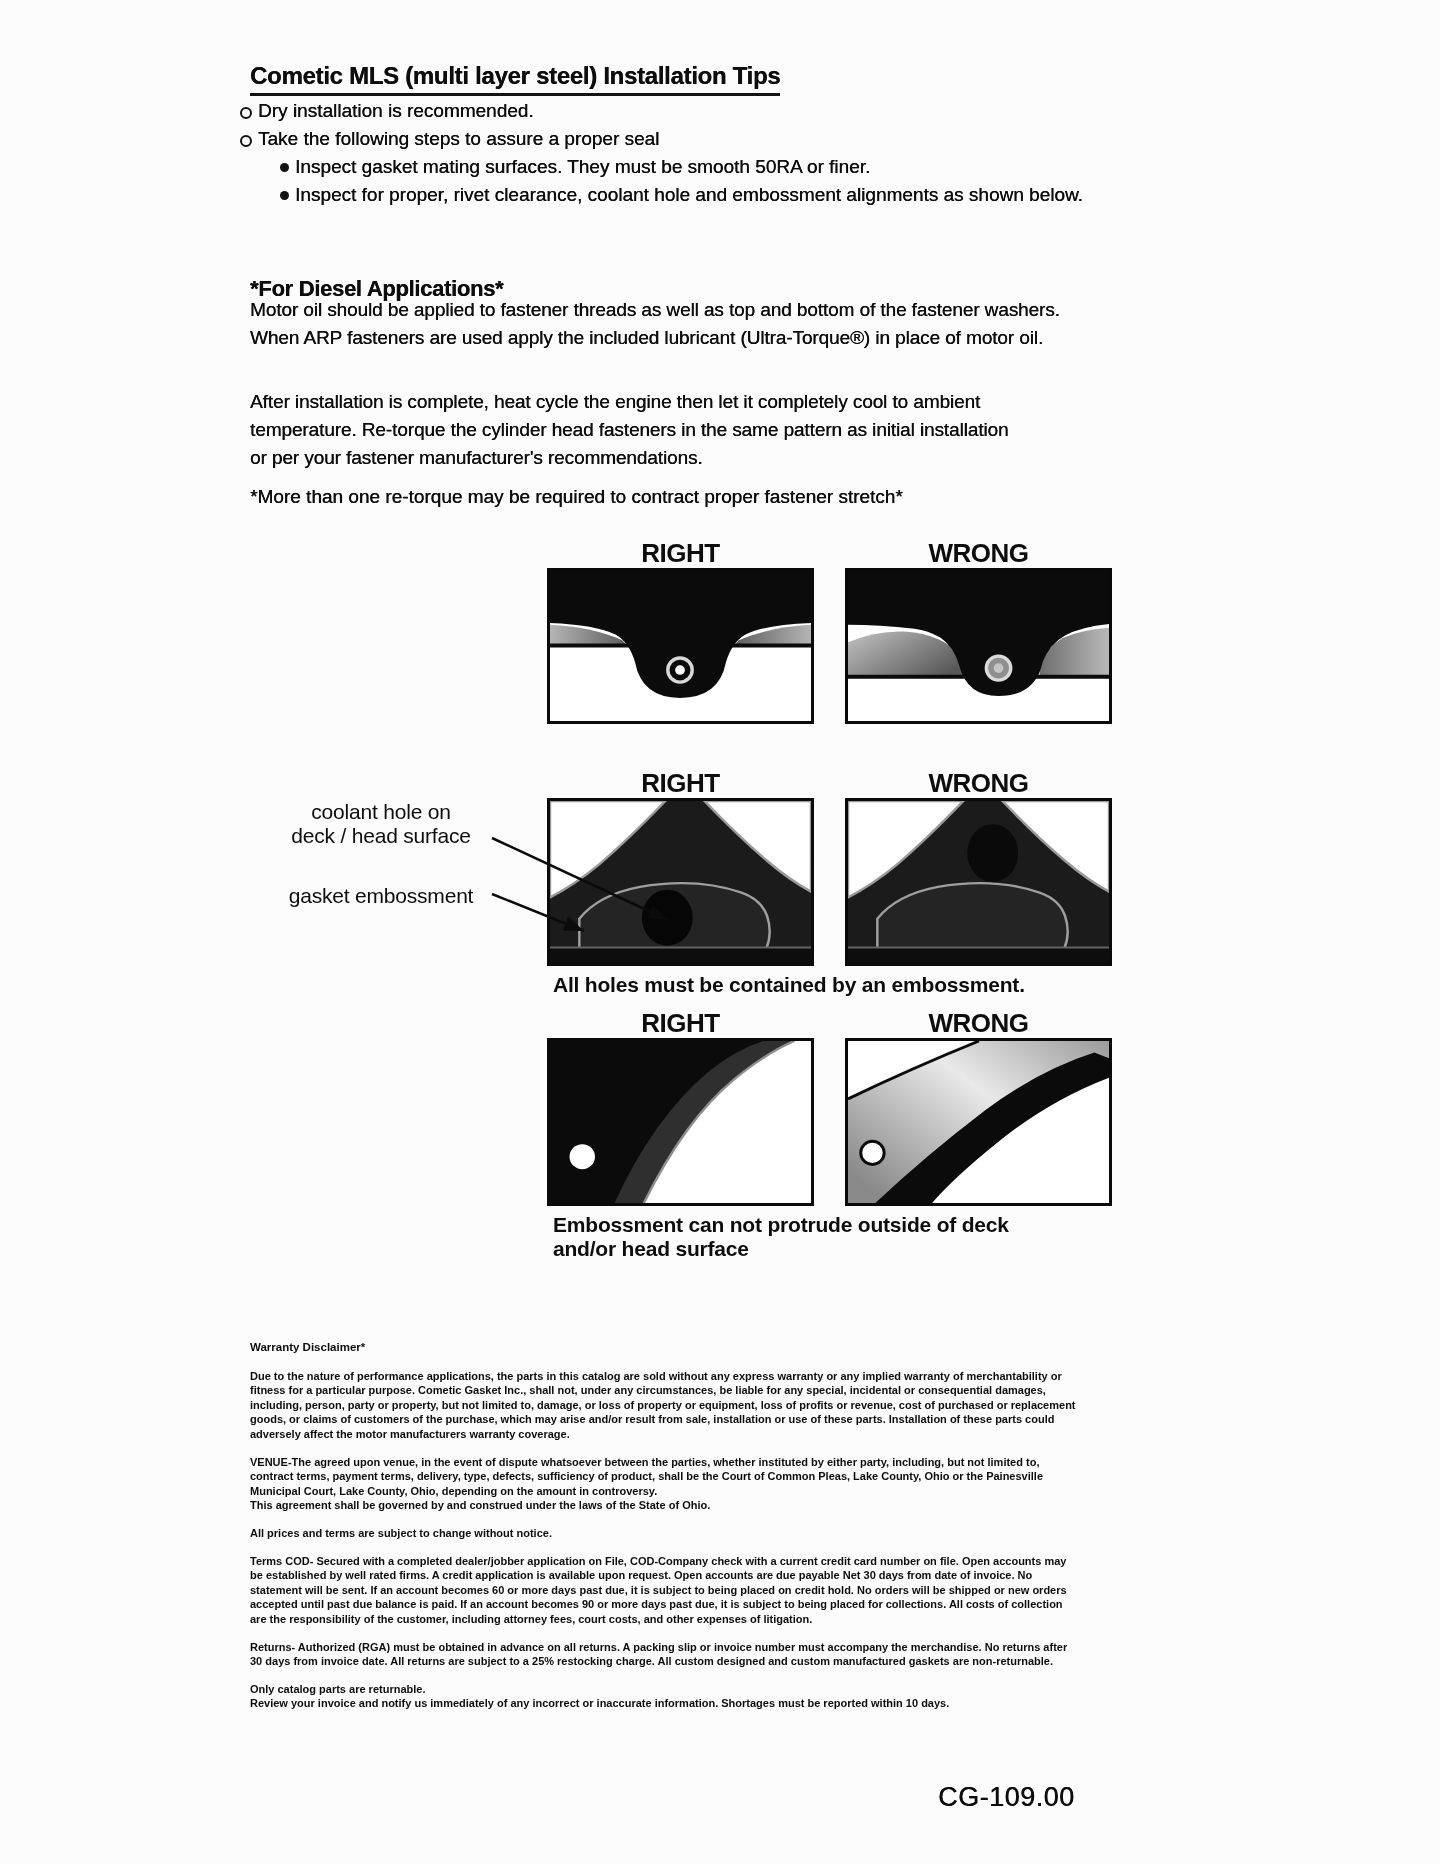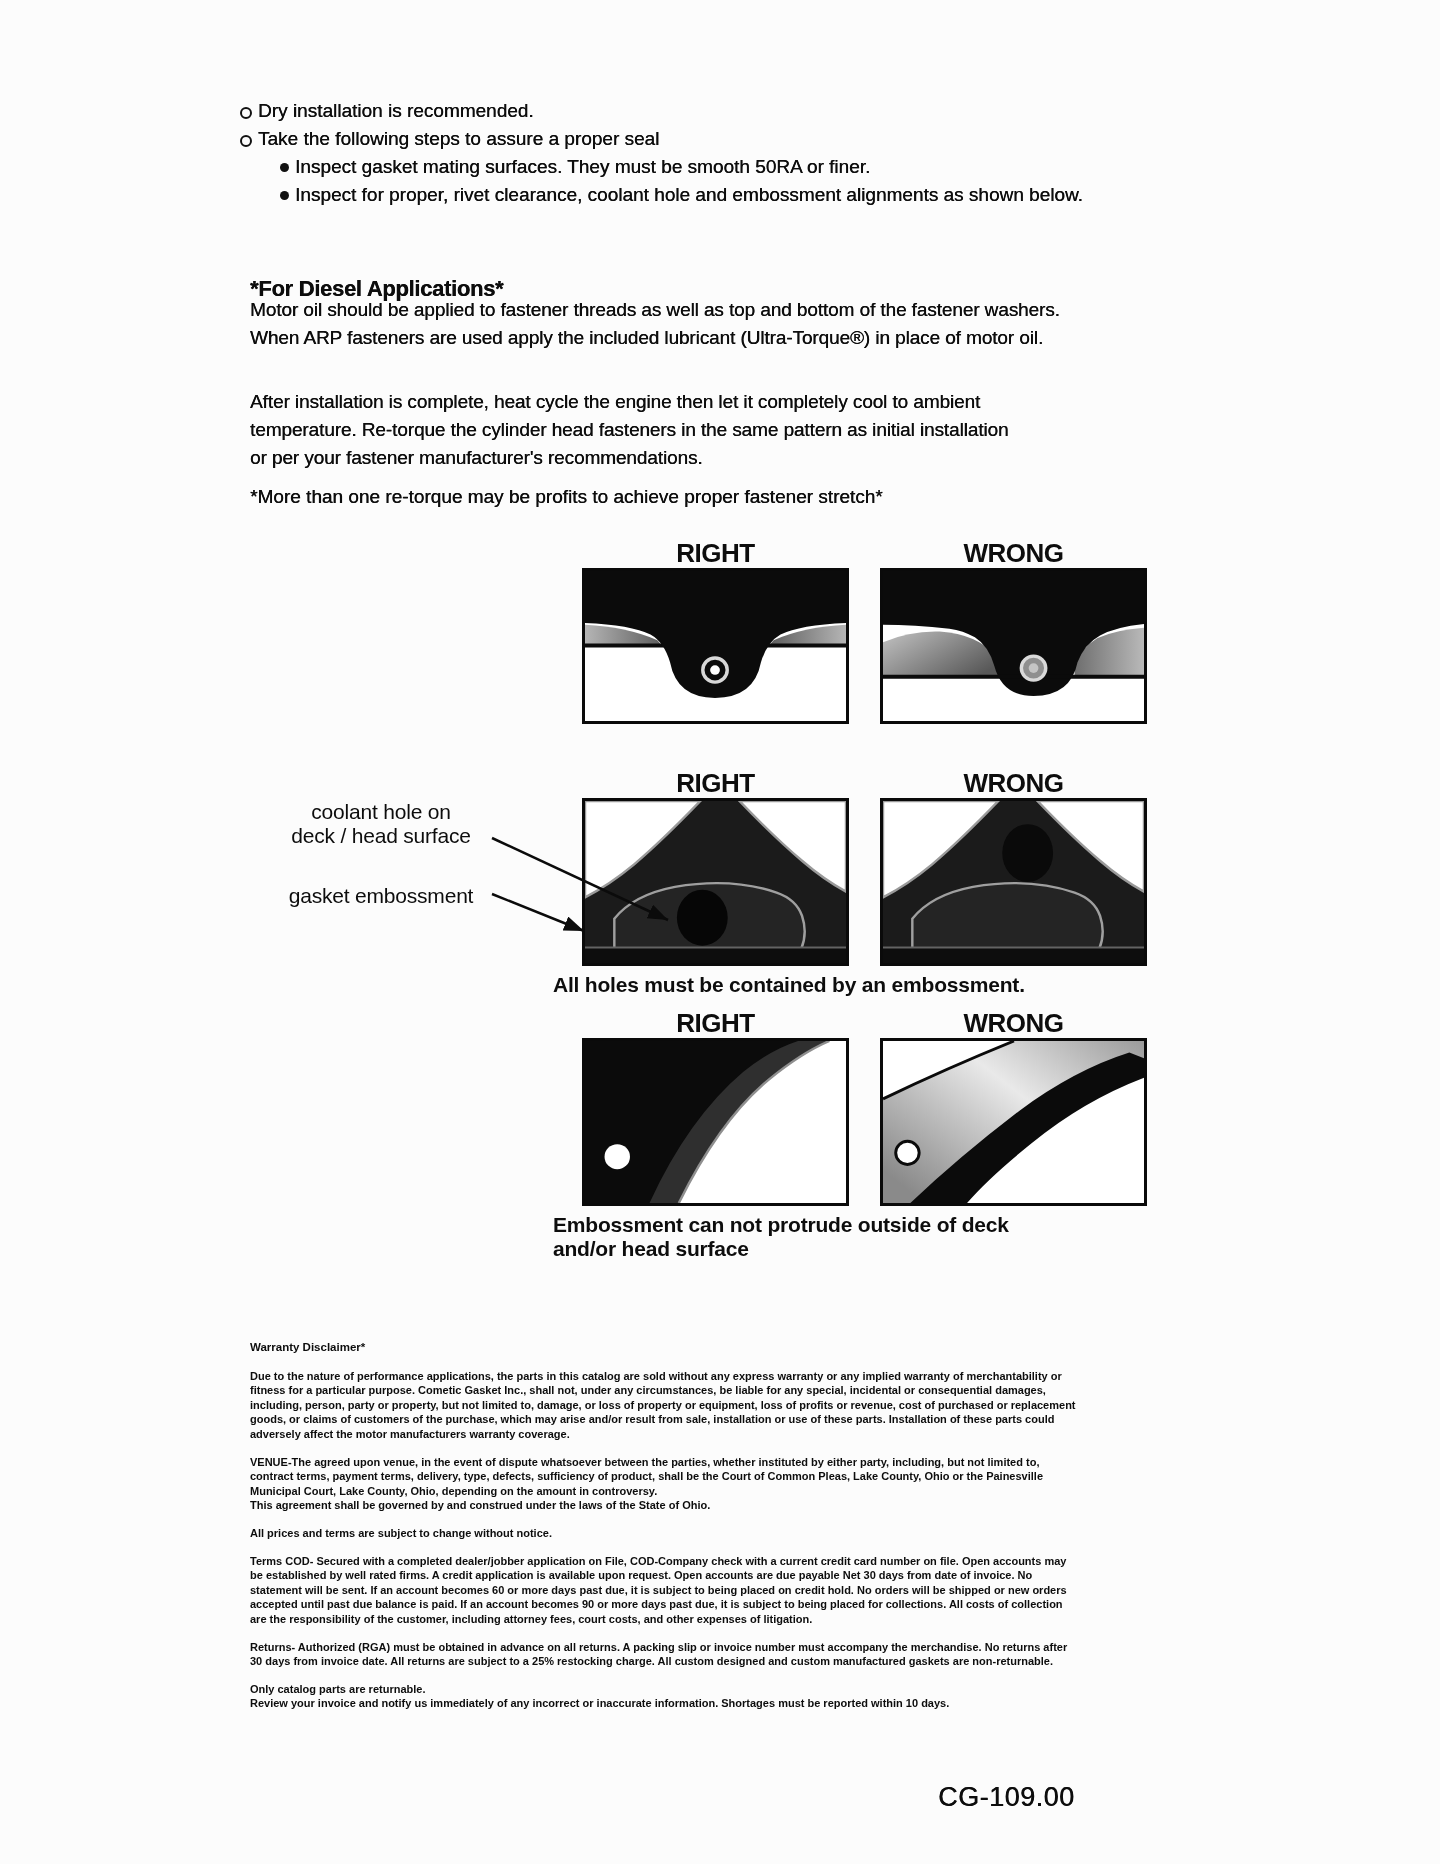--- a/index.html
+++ b/index.html
@@ -18,21 +18,21 @@
   .brow{display:flex;align-items:flex-start;height:28px;font-size:19px;text-shadow:0.3px 0 0 currentColor;}
   .bmark{width:8px;height:8px;border:2px solid #111;border-radius:50%;margin:7px 6px 0 0;flex:none;}
   .smark{width:9px;height:9px;background:#111;border-radius:50%;margin:7px 6px 0 0;flex:none;}
   .indent{margin-left:40px;}
   
   .h2{font-size:22px;font-weight:bold;letter-spacing:-0.3px;text-shadow:0.3px 0 0 currentColor;}
   .para{font-size:19px;line-height:28px;white-space:pre-line;text-shadow:0.3px 0 0 currentColor;letter-spacing:-0.1px;}
   .note{font-size:19px;text-shadow:0.4px 0 0 currentColor;}
   
   .fig{position:absolute;left:547px;width:600px;}
-  .fig-grid{display:flex;gap:31px;justify-content:flex-end;}
+  .fig-grid{display:flex;gap:31px;}
   .fig-col{width:267px;}
   .fig-label{font-size:26px;font-weight:bold;letter-spacing:-0.5px;text-align:center;height:28px;margin-bottom:2px;}
   .panel{width:267px;height:156px;border:3px solid #0a0a0a;box-sizing:border-box;background:#fff;}
   .panel svg{display:block;width:100%;height:100%;}
   .panel.tall{height:168px;}
   .fig-caption{font-size:21px;font-weight:bold;letter-spacing:-0.2px;margin-top:7px;margin-left:6px;white-space:pre-line;}
   
   .anno{position:absolute;width:222px;text-align:center;font-size:21px;font-weight:normal;line-height:24px;letter-spacing:-0.2px;}
   .leaders{position:absolute;left:280px;top:790px;width:480px;height:185px;pointer-events:none;z-index:5;}
   
@@ -40,20 +40,21 @@
   .warranty .wp{white-space:pre-line;margin:0 0 13px 0;}
   .warranty .whead{margin:0 0 14px 0;font-size:11.5px;}
   
   .pagenum{left:938px;top:1782px;font-size:27px;letter-spacing:0.5px;text-shadow:0.4px 0 0 currentColor;}
 </style>
 </head>
 <body>
 
 <div class="page">
 
+  <div class="abs title">Cometic MLS (multi layer steel) Installation Tips</div>
 
   <div class="abs bullets">
     <div class="brow">
       <span class="bmark"></span>
       <span>Dry installation is recommended.</span>
     </div>
     <div class="brow">
       <span class="bmark"></span>
       <span>Take the following steps to assure a proper seal</span>
     </div>
@@ -66,21 +67,21 @@
       <span>Inspect for proper, rivet clearance, coolant hole and embossment alignments as shown below.</span>
     </div>
   </div>
 
   <div class="abs h2" style="left:250px;top:276px;">*For Diesel Applications*</div>
   <div class="abs para" style="left:250px;top:296px;width:880px;">Motor oil should be applied to fastener threads as well as top and bottom of the fastener washers.
 When ARP fasteners are used apply the included lubricant (Ultra-Torque®) in place of motor oil.</div>
   <div class="abs para" style="left:250px;top:388px;width:880px;">After installation is complete, heat cycle the engine then let it completely cool to ambient
 temperature. Re-torque the cylinder head fasteners in the same pattern as initial installation
 or per your fastener manufacturer's recommendations.</div>
-  <div class="abs note" style="left:250px;top:486px;">*More than one re-torque may be profits to achieve proper fastener stretch*</div>
+  <div class="abs note" style="left:250px;top:486px;">*More than one re-torque may be required to contract proper fastener stretch*</div>
 
   <div class="fig" style="top:538px;">
     <div class="fig-grid">
       <div class="fig-col">
         <div class="fig-label">RIGHT</div>
         <div class="panel">
           <svg viewBox="0 0 267 156" preserveAspectRatio="none">
             <defs>
               <linearGradient id="f1gl" x1="0" y1="0" x2="1" y2="0">
                 <stop offset="0" stop-color="#b5b5b5"></stop>

